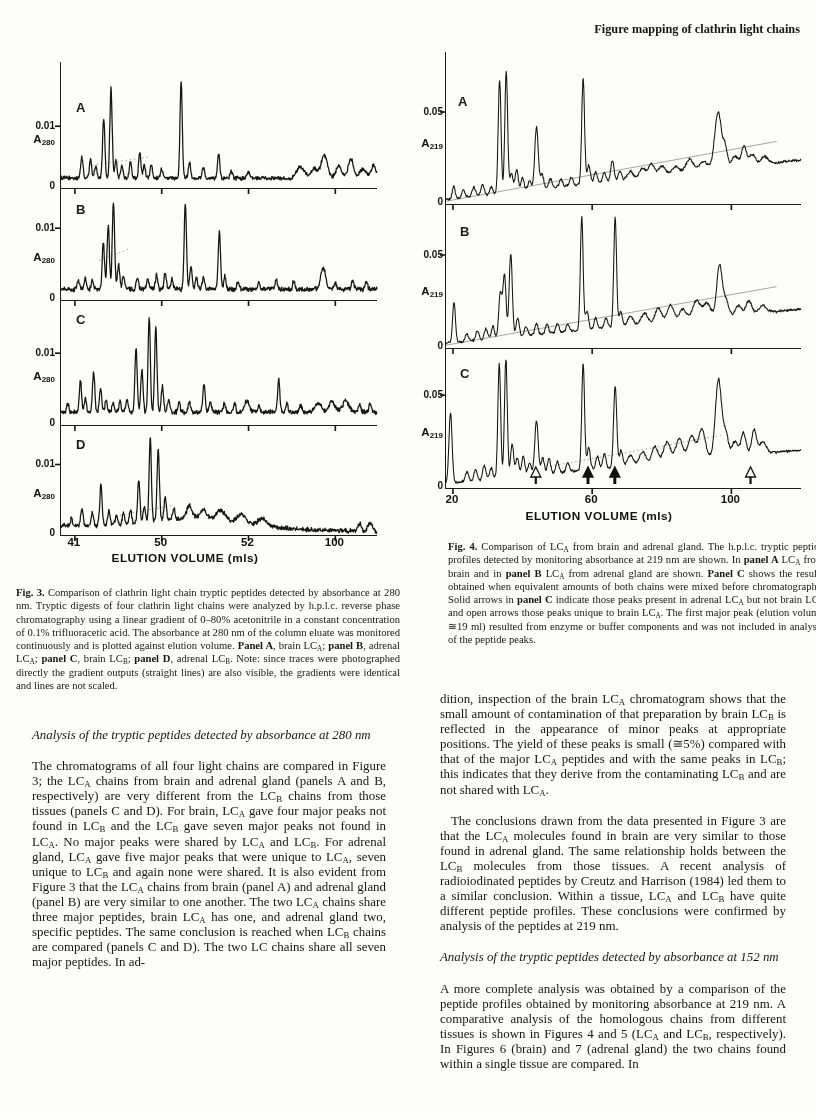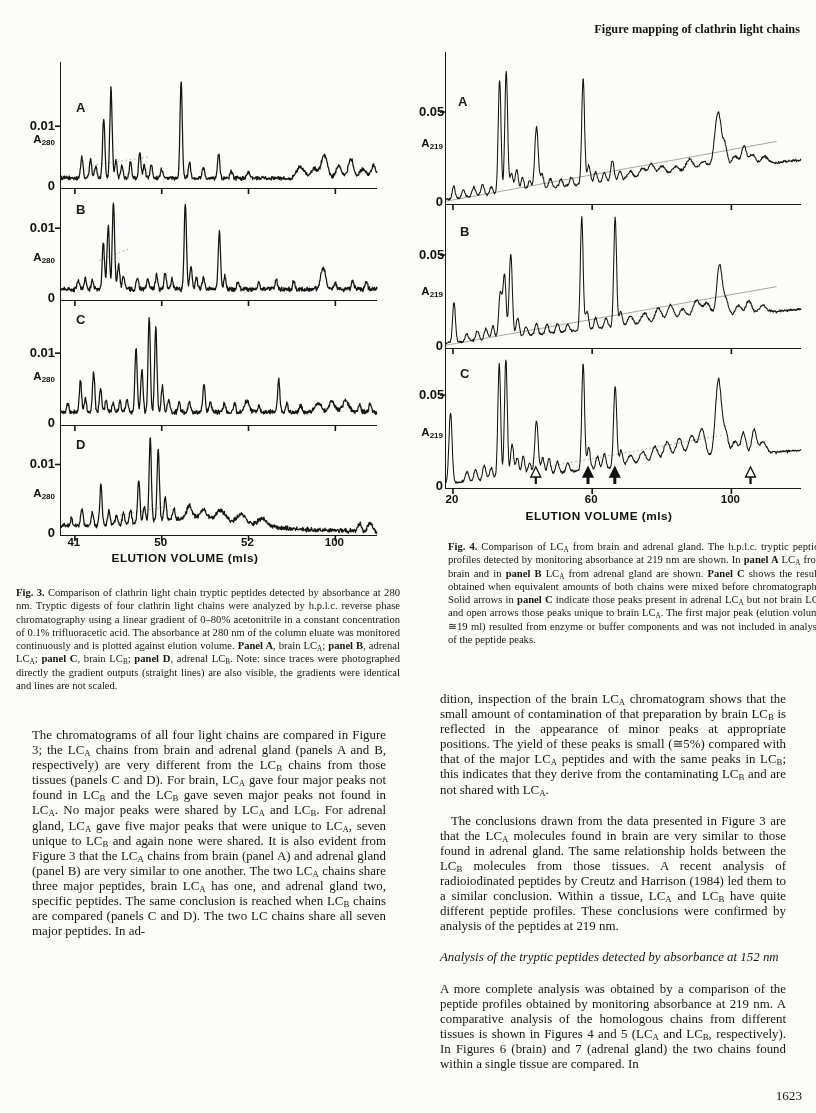--- a/index.html
+++ b/index.html
@@ -10,21 +10,21 @@
   }
   .running-head{position:absolute;top:22px;right:16px;font-weight:bold;font-size:12.3px;}
 
   
   .figure{position:absolute;}
   #fig3{left:14px;top:55px;width:388px;height:530px;}
   #fig4{left:420px;top:48px;width:396px;height:492px;}
   .panel{position:absolute;border-left:1.7px solid #1b1b1b;border-bottom:1.8px solid #1b1b1b;}
   .panel svg{position:absolute;left:0;top:0;overflow:visible;display:block;}
   .ylab{position:absolute;text-align:right;font-family:"Liberation Sans","DejaVu Sans",sans-serif;
-        font-weight:bold;font-size:13px;color:#111;line-height:12px;}
+        font-weight:bold;font-size:10px;color:#111;line-height:12px;}
   .ylab.yn{font-size:11.5px;}
   .ylab sub{font-size:8px;vertical-align:-2px;}
   .pletter{position:absolute;font-family:"Liberation Sans","DejaVu Sans",sans-serif;font-weight:bold;font-size:13px;color:#1a1a1a;}
   .xtick{position:absolute;transform:translateX(-50%);font-family:"Liberation Sans","DejaVu Sans",sans-serif;
          font-weight:bold;font-size:11.5px;color:#111;}
   .xlabel{position:absolute;transform:translateX(-50%);font-family:"Liberation Sans","DejaVu Sans",sans-serif;
           font-weight:bold;font-size:11.8px;letter-spacing:0.5px;color:#111;white-space:nowrap;}
 
   
   .caption{position:absolute;font-size:10.6px;line-height:13.3px;text-align:justify;}
@@ -167,22 +167,22 @@
       <div class="pletter" style="left: 14px; top: 18px;">C</div>
     </div>
     <div class="xtick" style="left: 31.9608px; top: 445px;">20</div>
     <div class="xtick" style="left: 171.176px; top: 445px;">60</div>
     <div class="xtick" style="left: 310.392px; top: 445px;">100</div>
     <div class="xlabel" style="left: 179px; top: 461px;">ELUTION VOLUME (mls)</div>
   </div>
 <div class="caption" id="fig4cap"><b>Fig. 4.</b> Comparison of LC<sub>A</sub> from brain and adrenal gland. The h.p.l.c. tryptic peptide profiles detected by monitoring absorbance at 219 nm are shown. In <b>panel A</b> LC<sub>A</sub> from brain and in <b>panel B</b> LC<sub>A</sub> from adrenal gland are shown. <b>Panel C</b> shows the results obtained when equivalent amounts of both chains were mixed before chromatography. Solid arrows in <b>panel C</b> indicate those peaks present in adrenal LC<sub>A</sub> but not brain LC<sub>A</sub> and open arrows those peaks unique to brain LC<sub>A</sub>. The first major peak (elution volume ≅19 ml) resulted from enzyme or buffer components and was not included in analysis of the peptide peaks.</div>
 
 <div class="col col-left">
+  <p class="subhead">Analysis of the tryptic peptides detected by absorbance at 280 nm</p>
   <p>The chromatograms of all four light chains are compared in Figure 3; the LC<sub>A</sub> chains from brain and adrenal gland (panels A and B, respectively) are very different from the LC<sub>B</sub> chains from those tissues (panels C and D). For brain, LC<sub>A</sub> gave four major peaks not found in LC<sub>B</sub> and the LC<sub>B</sub> gave seven major peaks not found in LC<sub>A</sub>. No major peaks were shared by LC<sub>A</sub> and LC<sub>B</sub>. For adrenal gland, LC<sub>A</sub> gave five major peaks that were unique to LC<sub>A</sub>, seven unique to LC<sub>B</sub> and again none were shared. It is also evident from Figure 3 that the LC<sub>A</sub> chains from brain (panel A) and adrenal gland (panel B) are very similar to one another. The two LC<sub>A</sub> chains share three major peptides, brain LC<sub>A</sub> has one, and adrenal gland two, specific peptides. The same conclusion is reached when LC<sub>B</sub> chains are compared (panels C and D). The two LC chains share all seven major peptides. In ad-</p>
 </div>
 
 <div class="col col-right">
   <p>dition, inspection of the brain LC<sub>A</sub> chromatogram shows that the small amount of contamination of that preparation by brain LC<sub>B</sub> is reflected in the appearance of minor peaks at appropriate positions. The yield of these peaks is small (≅5%) compared with that of the major LC<sub>A</sub> peptides and with the same peaks in LC<sub>B</sub>; this indicates that they derive from the contaminating LC<sub>B</sub> and are not shared with LC<sub>A</sub>.</p>
   <p class="indent">The conclusions drawn from the data presented in Figure 3 are that the LC<sub>A</sub> molecules found in brain are very similar to those found in adrenal gland. The same relationship holds between the LC<sub>B</sub> molecules from those tissues. A recent analysis of radioiodinated peptides by Creutz and Harrison (1984) led them to a similar conclusion. Within a tissue, LC<sub>A</sub> and LC<sub>B</sub> have quite different peptide profiles. These conclusions were confirmed by analysis of the peptides at 219 nm.</p>
   <p class="subhead">Analysis of the tryptic peptides detected by absorbance at 152 nm</p>
   <p>A more complete analysis was obtained by a comparison of the peptide profiles obtained by monitoring absorbance at 219 nm. A comparative analysis of the homologous chains from different tissues is shown in Figures 4 and 5 (LC<sub>A</sub> and LC<sub>B</sub>, respectively). In Figures 6 (brain) and 7 (adrenal gland) the two chains found within a single tissue are compared. In</p>
-  <div class="pageno">1623</div>
 </div>
 
 </body></html>

